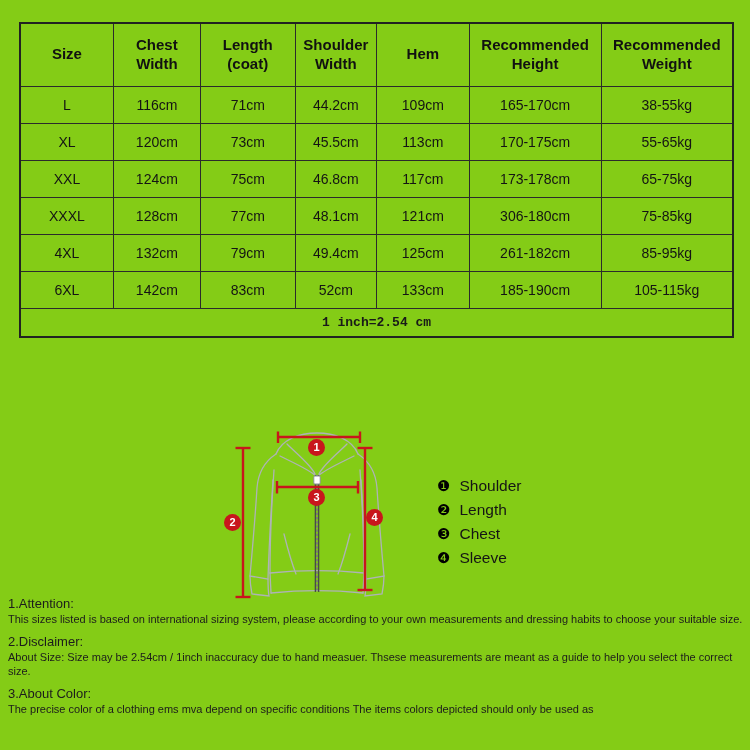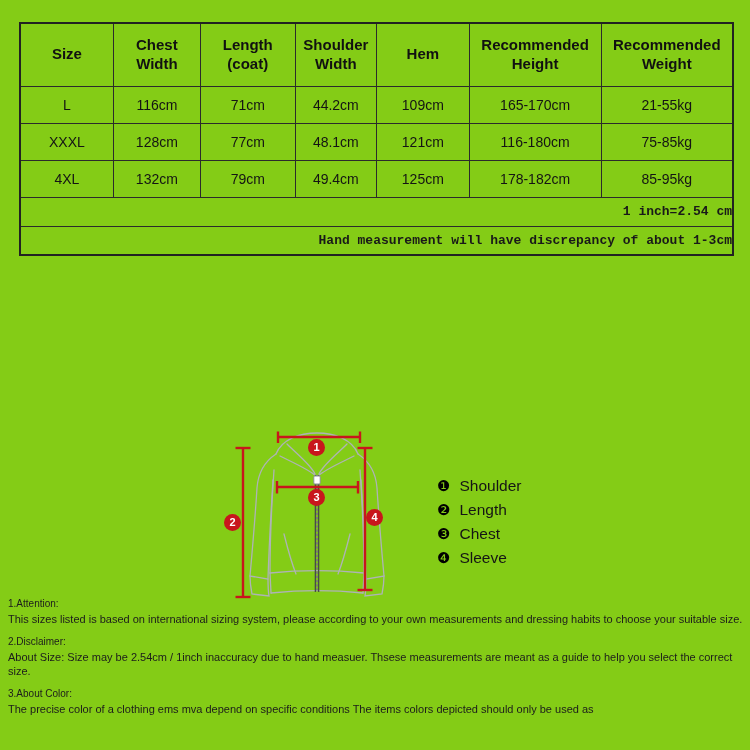--- a/index.html
+++ b/index.html
@@ -20,21 +20,21 @@
     border: 1px solid #2b2b2b; text-align: center; vertical-align: middle;
     overflow: hidden;
   }
   table.size-table th {
     height: 63px; font-size: 15px; font-weight: bold; color: #111;
     white-space: pre-line; line-height: 1.25;
   }
   table.size-table tbody td { height: 37px; font-size: 14px; color: #141414; }
   table.size-table .note-row {
     height: 29px; font-family: "Liberation Mono", "DejaVu Sans Mono", monospace;
-    font-weight: bold; font-size: 13px; color: #191919; letter-spacing: 0; text-align: right;
+    font-weight: bold; font-size: 13px; color: #191919; letter-spacing: 0;
   }
   
   .col-c0 { width: 13.1%; } .col-c1 { width: 12.2%; } .col-c2 { width: 13.3%; }
   .col-c3 { width: 11.4%; } .col-c4 { width: 13.0%; } .col-c5 { width: 18.5%; }
   .col-c6 { width: 18.5%; }
 
   
   .diagram { position: absolute; left: 210px; top: 428px; width: 215px; height: 180px; }
   .diagram svg { position: absolute; left: 0; top: 0; }
   .marker {
@@ -51,21 +51,21 @@
   .legend-item { display: flex; align-items: center; height: 24px; }
   .legend-bullet {
     font-family: "DejaVu Sans", sans-serif; font-size: 15px; color: #000;
     margin-right: 9px; line-height: 1;
   }
   .legend-label { font-size: 15.5px; color: #151515; }
 
   
   .notes { position: absolute; left: 8px; top: 596px; width: 740px; }
   .note { margin-bottom: 8px; }
-  .note-title { font-size: 10px; line-height: 16px; color: #1c1c1c; }
+  .note-title { font-size: 13px; line-height: 16px; color: #1c1c1c; }
   .note-line  { font-size: 11px; line-height: 14px; color: #1c1c1c; }
 </style>
 </head>
 <body>
 
 <div class="canvas">
 
   <table class="size-table">
     <thead>
       <tr>
@@ -84,47 +84,71 @@
         </tr>
     </thead>
     <tbody>
         <tr>
           <td class="col-c0">L</td>
           <td class="col-c1">116cm</td>
           <td class="col-c2">71cm</td>
           <td class="col-c3">44.2cm</td>
           <td class="col-c4">109cm</td>
           <td class="col-c5">165-170cm</td>
-          <td class="col-c6">21-55kg</td>
+          <td class="col-c6">38-55kg</td>
+        </tr>
+        <tr>
+          <td class="col-c0">XL</td>
+          <td class="col-c1">120cm</td>
+          <td class="col-c2">73cm</td>
+          <td class="col-c3">45.5cm</td>
+          <td class="col-c4">113cm</td>
+          <td class="col-c5">170-175cm</td>
+          <td class="col-c6">55-65kg</td>
+        </tr>
+        <tr>
+          <td class="col-c0">XXL</td>
+          <td class="col-c1">124cm</td>
+          <td class="col-c2">75cm</td>
+          <td class="col-c3">46.8cm</td>
+          <td class="col-c4">117cm</td>
+          <td class="col-c5">173-178cm</td>
+          <td class="col-c6">65-75kg</td>
         </tr>
         <tr>
           <td class="col-c0">XXXL</td>
           <td class="col-c1">128cm</td>
           <td class="col-c2">77cm</td>
           <td class="col-c3">48.1cm</td>
           <td class="col-c4">121cm</td>
-          <td class="col-c5">116-180cm</td>
+          <td class="col-c5">306-180cm</td>
           <td class="col-c6">75-85kg</td>
         </tr>
         <tr>
           <td class="col-c0">4XL</td>
           <td class="col-c1">132cm</td>
           <td class="col-c2">79cm</td>
           <td class="col-c3">49.4cm</td>
           <td class="col-c4">125cm</td>
-          <td class="col-c5">178-182cm</td>
+          <td class="col-c5">261-182cm</td>
           <td class="col-c6">85-95kg</td>
+        </tr>
+        <tr>
+          <td class="col-c0">6XL</td>
+          <td class="col-c1">142cm</td>
+          <td class="col-c2">83cm</td>
+          <td class="col-c3">52cm</td>
+          <td class="col-c4">133cm</td>
+          <td class="col-c5">185-190cm</td>
+          <td class="col-c6">105-115kg</td>
         </tr>
       </tbody>
     <tfoot>
       <tr>
         <td class="note-row" colspan="7">1 inch=2.54 cm</td>
-      </tr>
-      <tr>
-        <td class="note-row" colspan="7">Hand measurement will have discrepancy of about 1-3cm</td>
       </tr>
     </tfoot>
   </table>
 
   <div class="diagram">
     <svg width="215" height="180" viewBox="0 0 215 180">
 
       <g stroke="#aeb3b6" stroke-width="1.3" fill="none" stroke-linecap="round">
 
         <path d="M66,26 C72,11 90,5 107,5 C124,5 142,11 148,26"></path>

